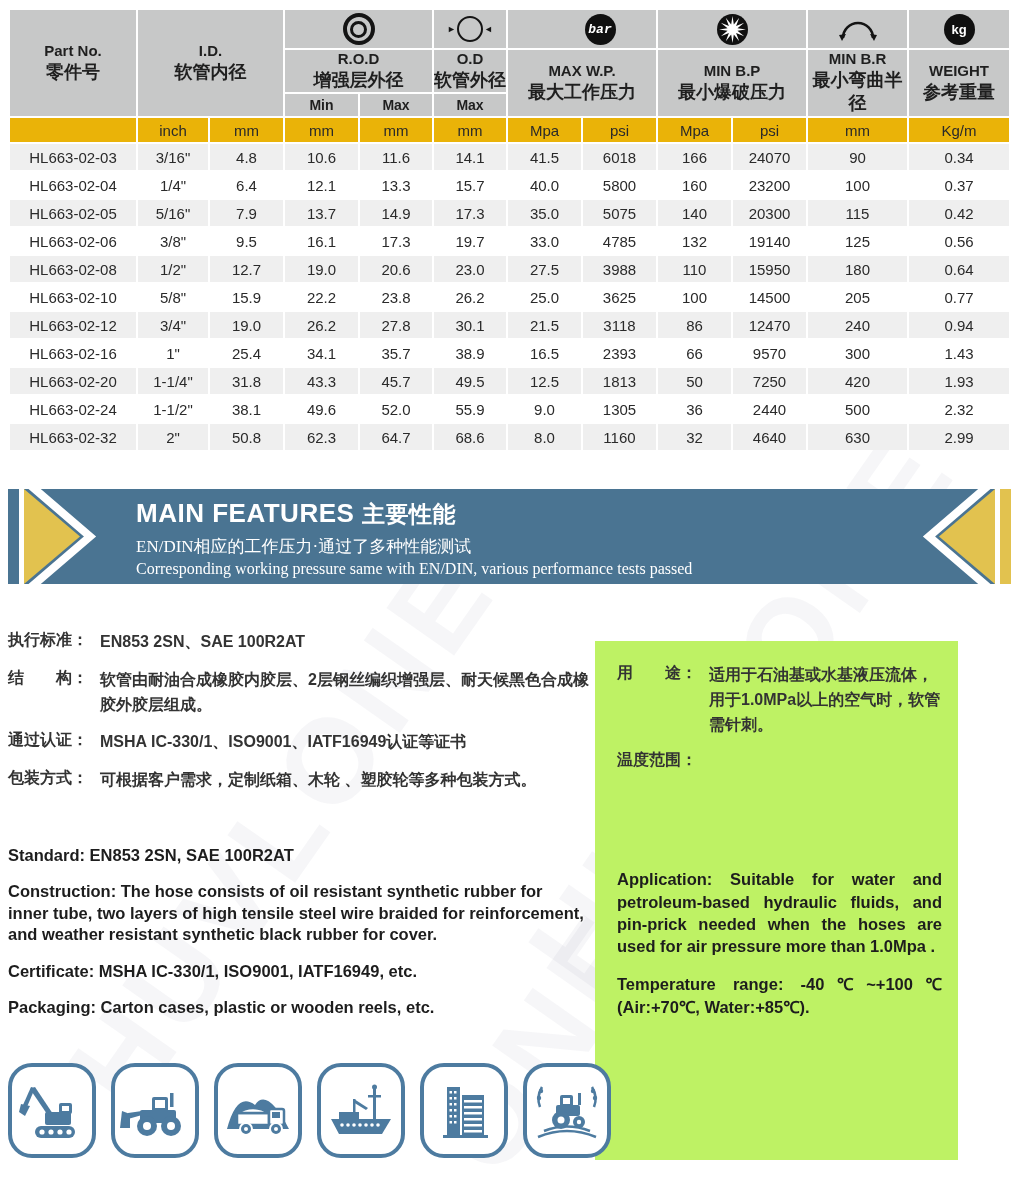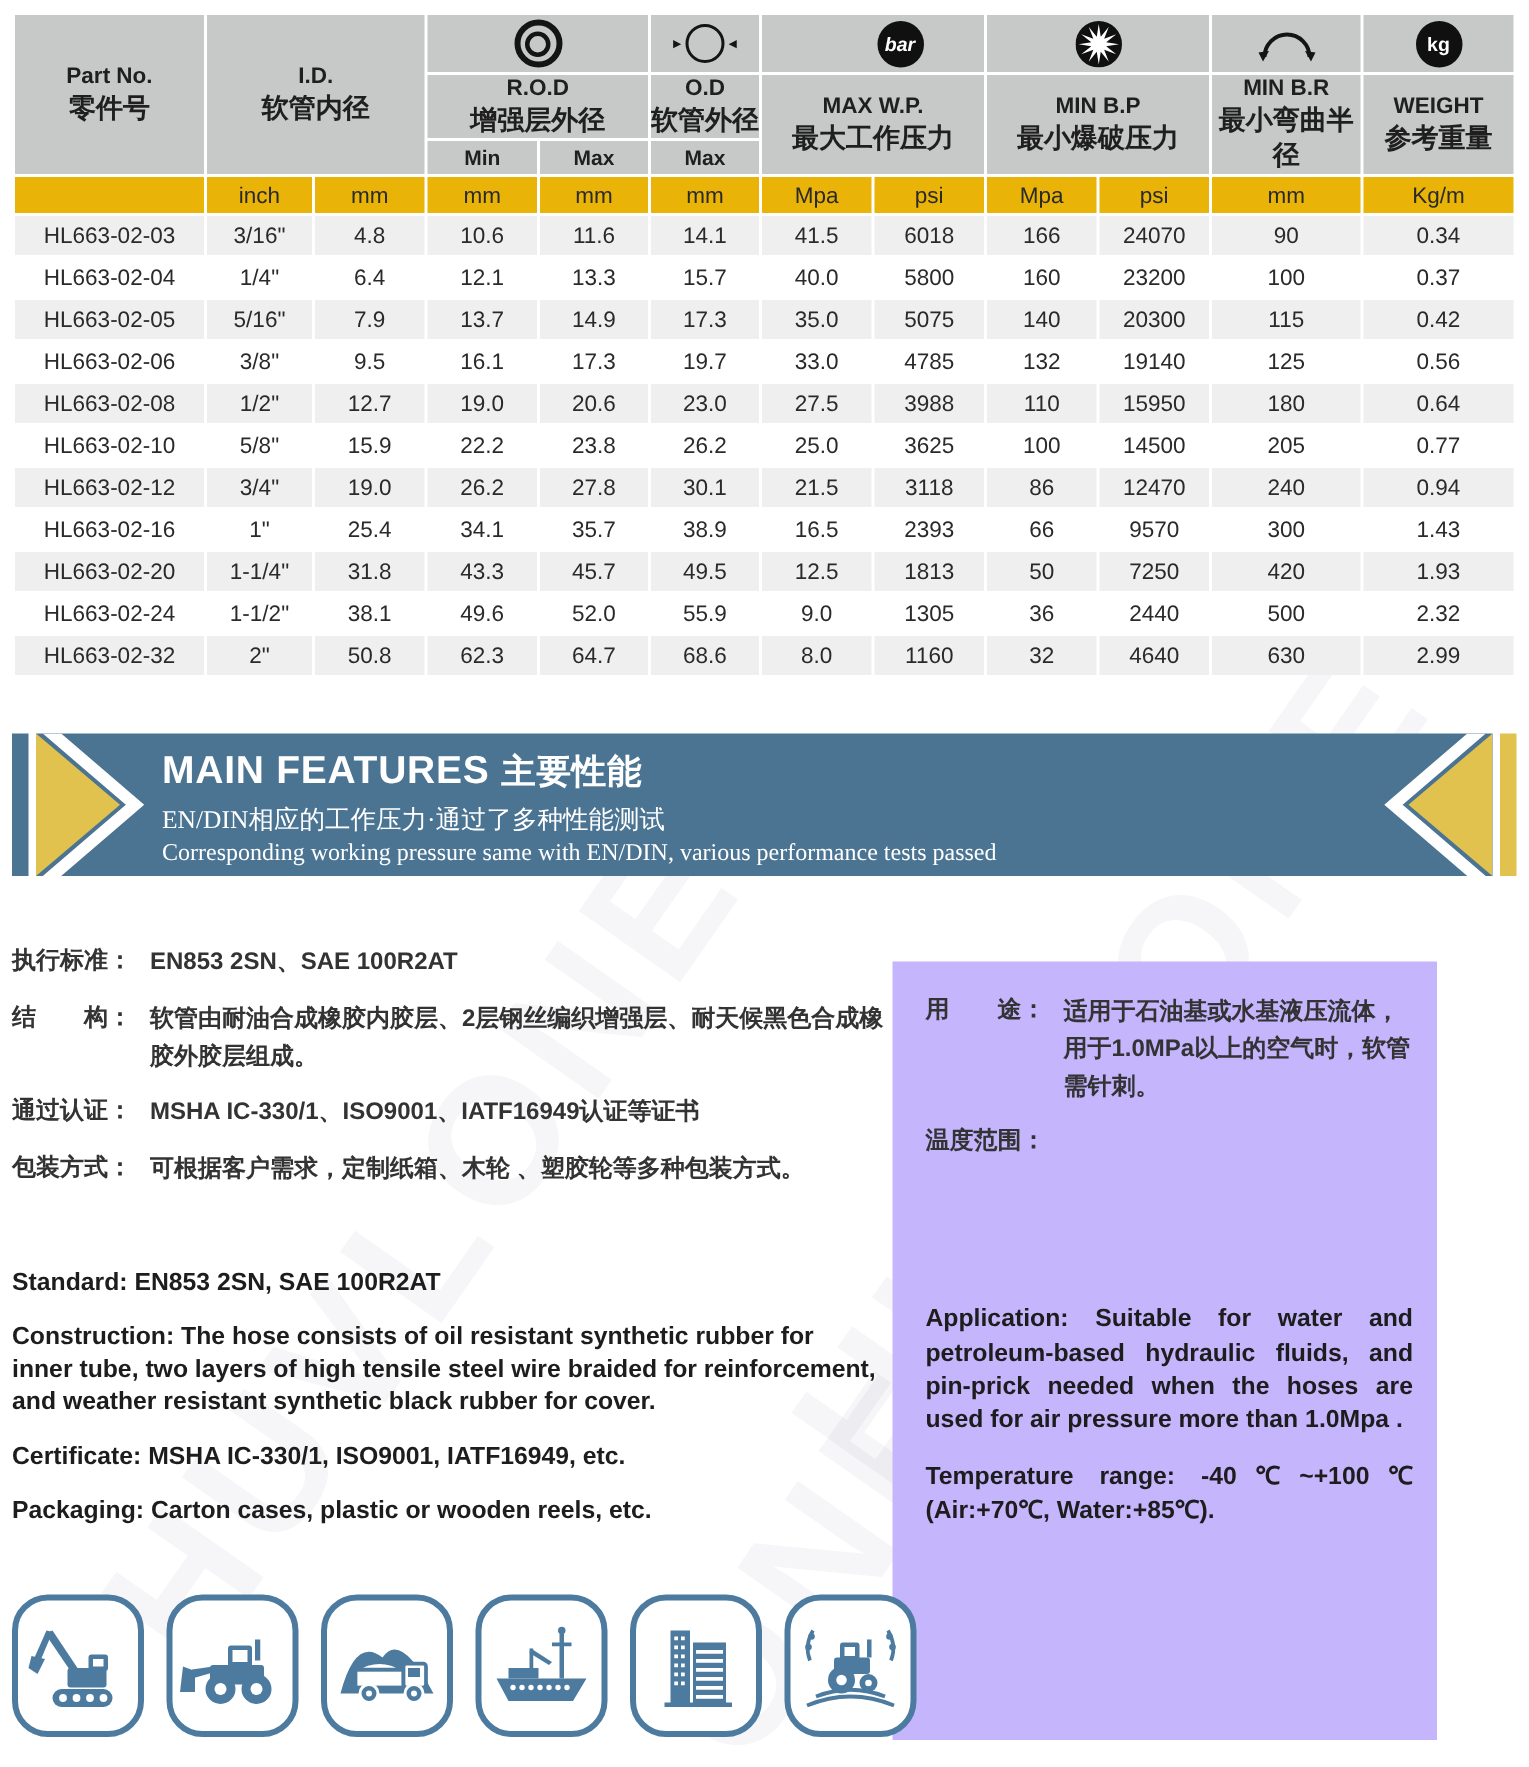--- a/index.html
+++ b/index.html
@@ -30,48 +30,48 @@
 
   
   .icwrap { display:flex; align-items:center; justify-content:center; height:100%; }
   .ring-outer { width:32px; height:32px; border:4px solid #141414; border-radius:50%;
                 display:flex; align-items:center; justify-content:center; }
   .ring-inner { width:17px; height:17px; border:3px solid #141414; border-radius:50%; }
   .od-circle { width:26px; height:26px; border:2px solid #141414; border-radius:50%; margin:0 1px; }
   .tri { font-size:9px; color:#141414; line-height:1; }
   .disc { width:31px; height:31px; background:#101010; border-radius:50%;
           display:flex; align-items:center; justify-content:center; color:#fff; }
-  .disc.bar-txt { font-family:Liberation Sans, sans-serif; font-style:italic; font-weight:700; font-size:13px;margin-left:36px; }
+  .disc.bar-txt { font-family:Liberation Mono, monospace; font-style:italic; font-weight:700; font-size:13px;margin-left:36px; }
   .disc.kg-txt { font-weight:700; font-size:13px; }
 
   
   .banner-wrap { position:absolute; left:8px; top:489px; width:1003px; height:95px; }
   .edge-stripe { position:absolute; top:0; width:11px; height:95px; }
   .edge-stripe.left { left:0; background:#4a7492; }
   .edge-stripe.right { right:0; background:#e2c24f; }
   .banner { position:absolute; left:16px; right:16px; top:0; height:95px; background:#4a7492; overflow:hidden; }
   .chev { position:absolute; top:0; height:95px; width:92px; }
   .chev.right { right:0; transform:scaleX(-1); }
-  .banner-text { position:absolute; left:84px; top:9px; color:#fff; }
+  .banner-text { position:absolute; left:112px; top:9px; color:#fff; }
   .bt-title { font-size:26px; font-weight:700; letter-spacing:0.5px; }
   .bt-title .zh { font-size:23px; }
   .bt-zh { font-family:"Liberation Serif", serif; font-size:17px; margin-top:5px; }
   .bt-en { font-family:"Liberation Serif", serif; font-size:16px; margin-top:2px; }
 
   
   .zh-specs { position:absolute; left:8px; top:630px; width:582px; }
   .spec-item { display:flex; margin-bottom:13px; }
   .spec-label { flex:0 0 92px; font-size:16px; font-weight:700; color:#333; white-space:nowrap; }
   .spec-text  { flex:1; font-size:16px; font-weight:700; color:#333; line-height:1.55; }
 
   .en-specs { position:absolute; left:8px; top:845px; width:578px; }
   .en-specs p { font-size:16.5px; font-weight:700; color:#1d1d1d; line-height:1.3; margin-bottom:15px; }
 
   
-  .panel { position:absolute; left:595px; top:641px; width:363px; height:519px; background:#c4b5fd; }
+  .panel { position:absolute; left:595px; top:641px; width:363px; height:519px; background:#bef264; }
   .panel-zh { padding:22px 16px 0 22px; }
   .panel-zh .spec-label { flex:0 0 92px; }
   .panel-en { padding:84px 16px 0 22px; }
   .panel-en p { font-size:16.5px; font-weight:700; color:#1d1d1d; line-height:1.35;
                 text-align:justify; margin-bottom:16px; }
 
   
   .app-icons { position:absolute; left:8px; top:1063px; display:flex; gap:15px; }
   .app-icon { width:88px; height:95px; border:4px solid #4d7ba0; border-radius:24px;
               display:flex; align-items:center; justify-content:center; background:#fff; }

